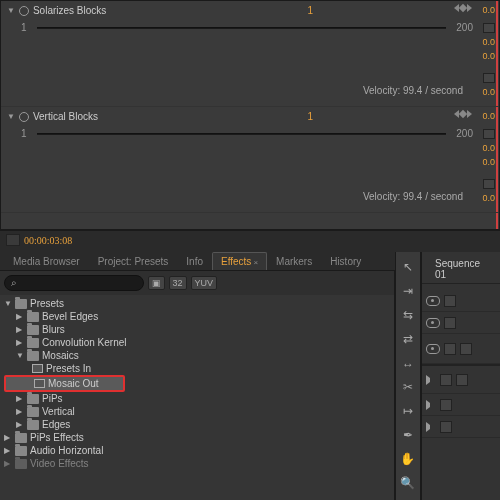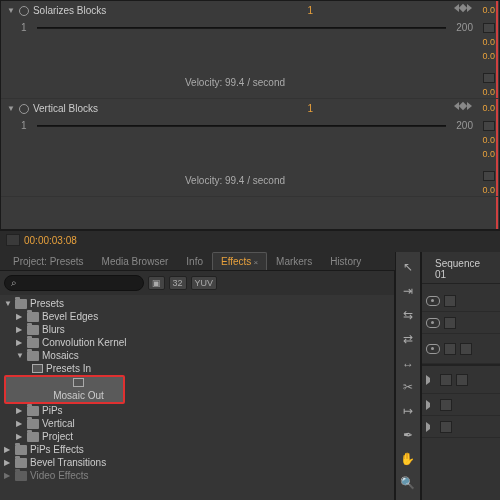--- a/index.html
+++ b/index.html
@@ -7,28 +7,28 @@
 .top-panel { background: #3a3a3a; border: 1px solid #1a1a1a; height: 230px; }
 .prop-section { padding: 4px 6px; border-bottom: 1px solid #333; }
 .prop-header { display: flex; align-items: center; gap: 4px; color: #ccc; }
 .twirl { color: #999; cursor: pointer; font-size: 8px; }
 .stopwatch { width: 10px; height: 10px; border: 1px solid #999; border-radius: 50%; display: inline-block; }
 .prop-value { color: #e8a13c; margin-left: auto; margin-right: 180px; }
 .slider-row { display: flex; align-items: center; gap: 6px; margin: 6px 0 4px 14px; position: relative; }
 .slider-track { flex: 1; height: 2px; background: #1a1a1a; border-top: 1px solid #111; position: relative; margin: 0 4px; }
 .slider-min { color: #999; }
 .slider-max { color: #999; }
-.velocity { text-align: center; color: #aaa; margin: 0 30px 6px 0; }
+.velocity { text-align: right; color: #aaa; margin: 8px 30px 6px 0; }
 .side-values { position: absolute; right: 4px; width: 30px; font-size: 9px; text-align: right; }
 .orange-val { color: #e8a13c; line-height: 14px; display: block; }
 .tiny-btn { width: 12px; height: 10px; background: #444; border: 1px solid #222; display: inline-block; margin-left: 2px; }
 
 .timecode-bar { background: #2a2a2a; border-top: 1px solid #1a1a1a; padding: 3px 6px; display: flex; align-items: center; gap: 4px; }
 .tc-btn { width: 14px; height: 12px; background: #3a3a3a; border: 1px solid #222; }
-.tc-text { color: #e8a13c; }
+.tc-text { color: #e8a13c; font-family: Liberation Serif, serif; }
 
 .tabs-row { display: flex; background: #2a2a2a; border-bottom: 1px solid #1a1a1a; padding: 2px 4px 0 4px; align-items: flex-end; height: 22px; }
 .tab { padding: 3px 8px; color: #888; cursor: pointer; border: 1px solid transparent; border-bottom: none; font-size: 10px; }
 .tab.active { color: #e8a13c; border: 1px solid #555; border-bottom: none; background: #353535; border-radius: 2px 2px 0 0; }
 .tab-x { color: #888; margin-left: 2px; font-size: 8px; }
 
 .effects-panel { background: #353535; height: 236px; border-right: 1px solid #1a1a1a; position: relative; width: 395px; }
 .search-row { display: flex; align-items: center; gap: 4px; padding: 4px; background: #2f2f2f; }
 .search-box { flex: 0 0 140px; background: #1a1a1a; border: 1px solid #111; border-radius: 8px; height: 16px; display: flex; align-items: center; padding: 0 6px; color: #aaa; }
 .search-btn { background: #444; border: 1px solid #222; color: #aaa; padding: 1px 3px; font-size: 9px; border-radius: 2px; }
@@ -135,22 +135,22 @@
     </div>
   </div>
 </div>
 
 <div class="timecode-bar">
   <span class="tc-btn"></span>
   <span class="tc-text">00:00:03:08</span>
 </div>
 
 <div class="tabs-row">
+  <div class="tab"><span>Media Browser</span></div>
   <div class="tab"><span>Project: Presets</span></div>
-  <div class="tab"><span>Media Browser</span></div>
   <div class="tab"><span>Info</span></div>
   <div class="tab active"><span>Effects</span><span class="tab-x">×</span></div>
   <div class="tab"><span>Markers</span></div>
   <div class="tab"><span>History</span></div>
 </div>
 
 <div class="effects-panel">
   <div class="search-row">
     <div class="search-box">
       <span>⌕</span>
@@ -183,48 +183,48 @@
     </div>
     <div class="tree-item indent-1">
       <span class="tree-arrow">▼</span>
       <span class="folder-icon"></span>
       <span>Mosaics</span>
     </div>
     <div class="tree-item indent-2">
       <span class="preset-icon"></span>
       <span>Presets In</span>
     </div>
-    <div class="tree-item indent-2 selected-row red-highlight" style="margin-right:265px;flex-direction:column;">
+    <div class="tree-item indent-2 selected-row red-highlight" style="margin-right:265px;">
       <span class="preset-icon"></span>
       <span>Mosaic Out</span>
     </div>
     <div class="tree-item indent-1">
       <span class="tree-arrow">▶</span>
       <span class="folder-icon"></span>
       <span>PiPs</span>
     </div>
     <div class="tree-item indent-1">
       <span class="tree-arrow">▶</span>
       <span class="folder-icon"></span>
       <span>Vertical</span>
     </div>
     <div class="tree-item indent-1">
       <span class="tree-arrow">▶</span>
       <span class="folder-icon"></span>
-      <span>Project</span>
+      <span>Edges</span>
     </div>
     <div class="tree-item">
       <span class="tree-arrow">▶</span>
       <span class="folder-icon"></span>
       <span>PiPs Effects</span>
     </div>
     <div class="tree-item">
       <span class="tree-arrow">▶</span>
       <span class="folder-icon"></span>
-      <span>Bevel Transitions</span>
+      <span>Audio Horizontal</span>
     </div>
     <div class="tree-item" style="opacity:0.5;">
       <span class="tree-arrow">▶</span>
       <span class="folder-icon"></span>
       <span>Video Effects</span>
     </div>
   </div>
 </div>
 
 <div class="tools-col">

